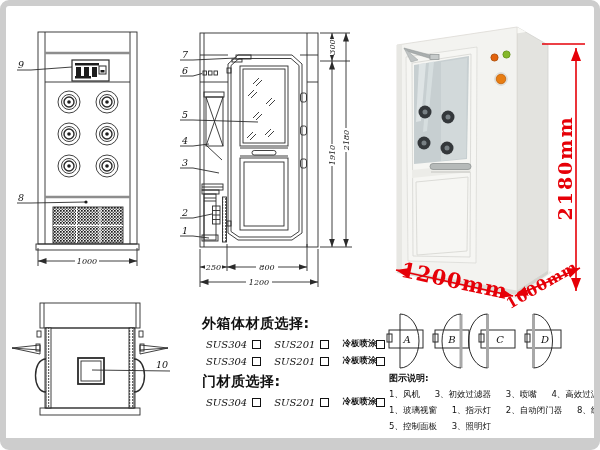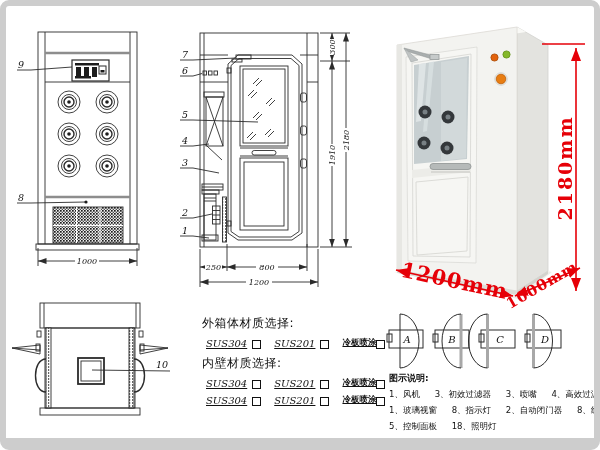--- a/index.html
+++ b/index.html
@@ -8,22 +8,22 @@
   .frame{position:absolute;inset:0;border:6px solid #cdcdcd;border-bottom-width:12px;
          border-radius:9px;pointer-events:none;z-index:50;}
   svg{position:absolute;left:0;top:0;z-index:1;}
   .t{font:italic 9.5px "DejaVu Serif",serif;fill:#111;stroke:none;}
   .d{font:italic 8px "DejaVu Serif",serif;fill:#111;stroke:none;text-anchor:middle;}
   .dt{font:italic 10px "DejaVu Serif",serif;fill:#111;stroke:none;text-anchor:middle;}
   .wbg{fill:#fff;stroke:none;}
   .gthick{stroke:#8d8d8d;stroke-width:2.4;}
   .seam{stroke:#fff;stroke-width:1;}
   .overlay{position:absolute;z-index:10;color:#111;}
-  .mat-label{font-size:12px;font-weight:400;letter-spacing:.5px;white-space:nowrap;}
-  .mat-row{display:flex;align-items:flex-end;white-space:nowrap;text-decoration:underline;}
+  .mat-label{font-size:14px;font-weight:700;letter-spacing:.5px;white-space:nowrap;}
+  .mat-row{display:flex;align-items:center;white-space:nowrap;}
   .sus{font:italic 10px "DejaVu Serif",serif;margin-right:5px;}
   .cn-opt{font-size:8.5px;font-weight:600;}
   .chk{display:inline-block;width:7px;height:7px;border:1.5px solid #111;margin-right:13px;}
   .chk:last-child{margin-right:0;}
   .legend-title{font-size:9px;font-weight:700;white-space:nowrap;}
   .legend-line{font-size:8.5px;white-space:nowrap;}
   .legend-line span{margin-right:12px;}
   .red-dim{position:absolute;z-index:12;color:#e60008;font-family:"DejaVu Serif",serif;
            font-weight:700;text-align:center;}
   #dim-height{left:490px;top:157px;width:150px;font-size:19px;letter-spacing:2px;
@@ -388,53 +388,53 @@
 <div class="overlay" style="left:202px;top:315px;">
   <div class="mat-label">外箱体材质选择:</div>
   <div class="mat-row" style="margin:5px 0 0 4px;">
     <span class="sus">SUS304</span>
         <span class="chk"></span>
     <span class="sus">SUS201</span>
         <span class="chk"></span>
     <span class="cn-opt">冷板喷涂</span>
         <span class="chk"></span>
   </div>
-  <div class="mat-label" style="margin-top:6px;">内壁材质选择:</div>
   <div class="mat-row" style="margin:5px 0 0 4px;">
     <span class="sus">SUS304</span>
         <span class="chk"></span>
     <span class="sus">SUS201</span>
         <span class="chk"></span>
     <span class="cn-opt">冷板喷涂</span>
         <span class="chk"></span>
   </div>
+  <div class="mat-label" style="margin-top:6px;">门材质选择:</div>
   <div class="mat-row" style="margin:5px 0 0 4px;">
     <span class="sus">SUS304</span>
         <span class="chk"></span>
     <span class="sus">SUS201</span>
         <span class="chk"></span>
     <span class="cn-opt">冷板喷涂</span>
         <span class="chk"></span>
   </div>
 </div>
 
 <div class="overlay" style="left:389px;top:372px;">
   <div class="legend-title">图示说明:</div>
   <div class="legend-line" style="margin-top:4px;">
     <span>1、风机</span>
     <span>3、初效过滤器</span>
     <span>3、喷嘴</span>
     <span>4、高效过滤器</span>
   </div>
   <div class="legend-line" style="margin-top:4px;">
     <span>1、玻璃视窗</span>
-    <span>8、指示灯</span>
+    <span>1、指示灯</span>
     <span>2、自动闭门器</span>
     <span>8、红外线感应器</span>
   </div>
   <div class="legend-line" style="margin-top:4px;">
     <span>5、控制面板</span>
-    <span>18、照明灯</span>
+    <span>3、照明灯</span>
   </div>
 </div>
 
 <div class="frame"></div>
 </div>
 
 </body></html>

